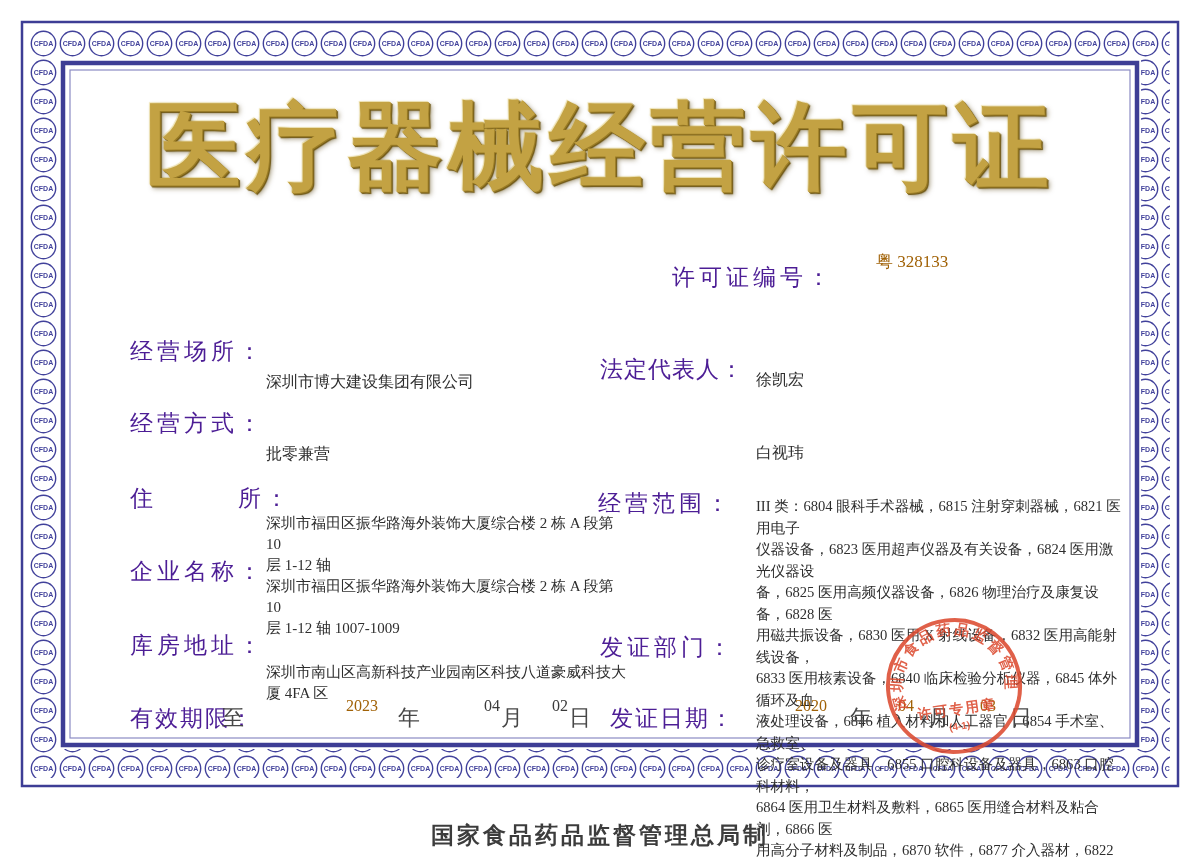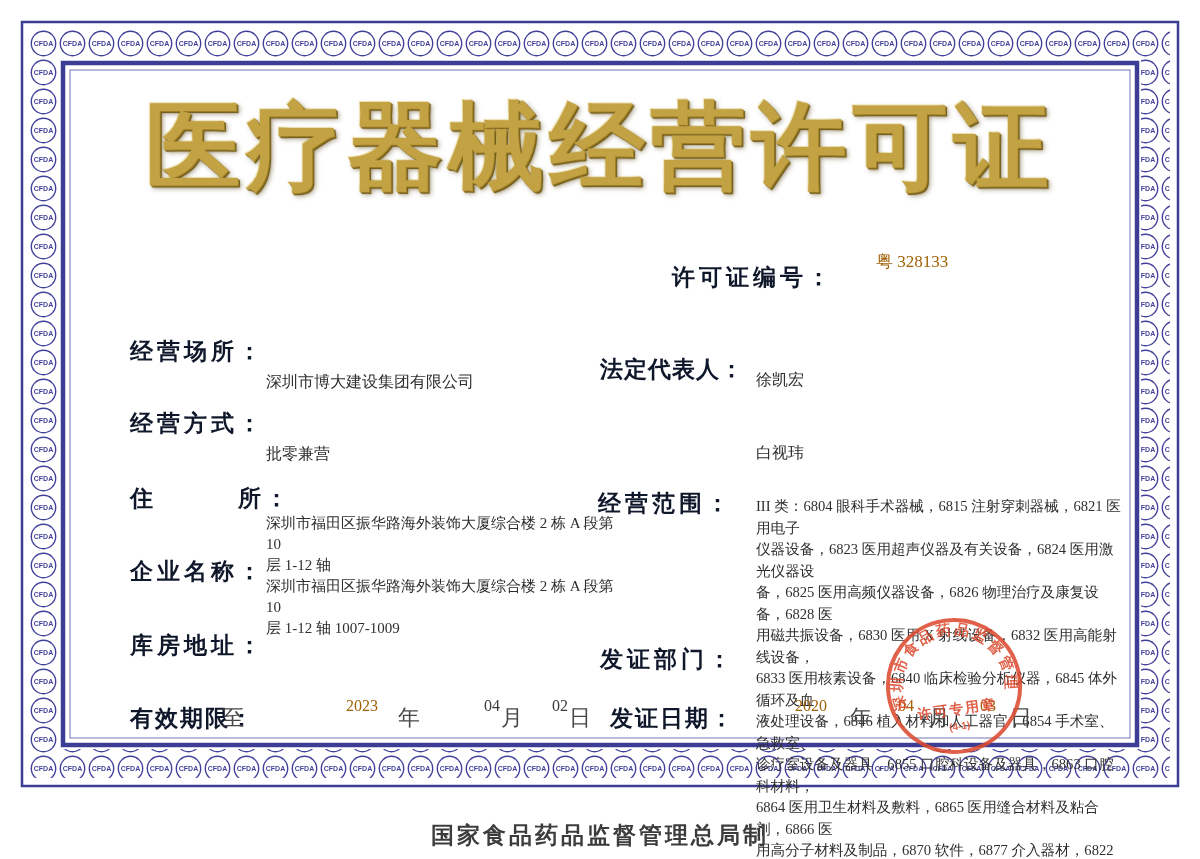--- a/index.html
+++ b/index.html
@@ -14,22 +14,22 @@
   .title{
     position:absolute;left:0;top:84px;width:1200px;
     text-align:center;
     font-size:95px;font-weight:bold;letter-spacing:6px;
     font-family:"DejaVu Sans",sans-serif;
     color:#c3a243;
     text-shadow:1px 1px 0 #9a7c26,2px 2px 1px #6f5713,3px 3px 5px rgba(80,60,8,.5),-1px -1px 1px #f0e4b2;
   }
   .lbl{
     position:absolute;
-    font-size:23px;color:#0f172a;letter-spacing:4px;
-    font-weight:700;white-space:nowrap;
+    font-size:23px;color:#4c1d95;letter-spacing:4px;
+    font-weight:400;white-space:nowrap;
   }
   .lbl-tight{letter-spacing:1px;margin-top:16px;}
   .val{
     position:absolute;
     font-size:16px;color:#2e2e2e;line-height:21px;
     font-family:"Liberation Serif",serif;
     white-space:pre-line;
     margin-top:44px;
   }
   .val-sm{font-size:14.6px;line-height:21.5px;}
@@ -81,20 +81,22 @@
 
   <div class="lbl" style="left:130px;top:483px;">住　　　所：</div>
   <div class="val" style="left:266px;top:469px;width:360px;font-size:15px;">深圳市福田区振华路海外装饰大厦综合楼 2 栋 A 段第 10
 层 1-12 轴</div>
 
   <div class="lbl" style="left:130px;top:556px;">企业名称：</div>
   <div class="val" style="left:266px;top:532px;width:360px;font-size:15px;">深圳市福田区振华路海外装饰大厦综合楼 2 栋 A 段第 10
 层 1-12 轴 1007-1009</div>
 
   <div class="lbl" style="left:130px;top:630px;">库房地址：</div>
+  <div class="val" style="left:266px;top:618px;width:360px;font-size:15px;">深圳市南山区高新科技产业园南区科技八道豪威科技大
+厦 4FA 区</div>
 
   <div class="lbl" style="left:130px;top:703px;letter-spacing:2px;">有效期限：</div>
   <div class="unit" style="left:222px;top:703px;">至</div>
   <div class="num" style="left:346px;top:697px;">2023</div>
   <div class="unit" style="left:398px;top:703px;">年</div>
   <div class="num" style="left:484px;top:697px;color:#3a3a3a;">04</div>
   <div class="unit" style="left:501px;top:703px;">月</div>
   <div class="num" style="left:552px;top:697px;color:#3a3a3a;">02</div>
   <div class="unit" style="left:569px;top:703px;">日</div>
 
@@ -108,21 +110,21 @@
 仪器设备，6823 医用超声仪器及有关设备，6824 医用激光仪器设
 备，6825 医用高频仪器设备，6826 物理治疗及康复设备，6828 医
 用磁共振设备，6830 医用 X 射线设备，6832 医用高能射线设备，
 6833 医用核素设备，6840 临床检验分析仪器，6845 体外循环及血
 液处理设备，6846 植入材料和人工器官，6854 手术室、急救室、
 诊疗室设备及器具，6855 口腔科设备及器具，6863 口腔科材料，
 6864 医用卫生材料及敷料，6865 医用缝合材料及粘合剂，6866 医
 用高分子材料及制品，6870 软件，6877 介入器材，6822 医用光学
 器具、仪器及内窥镜设备（隐形眼镜及其护理用液类除外）</div>
 
-  <div class="lbl" style="left:600px;top:632px;margin-top:12px;">发证部门：</div>
+  <div class="lbl" style="left:600px;top:632px;">发证部门：</div>
 
   <div class="lbl" style="left:610px;top:703px;letter-spacing:2px;">发证日期：</div>
   <div class="num" style="left:795px;top:697px;">2020</div>
   <div class="unit" style="left:850px;top:703px;">年</div>
   <div class="num" style="left:898px;top:697px;">04</div>
   <div class="unit" style="left:928px;top:703px;">月</div>
   <div class="num" style="left:980px;top:697px;">03</div>
   <div class="unit" style="left:1010px;top:703px;">日</div>
 
   <svg class="seal" width="172" height="156" xmlns="http://www.w3.org/2000/svg">

